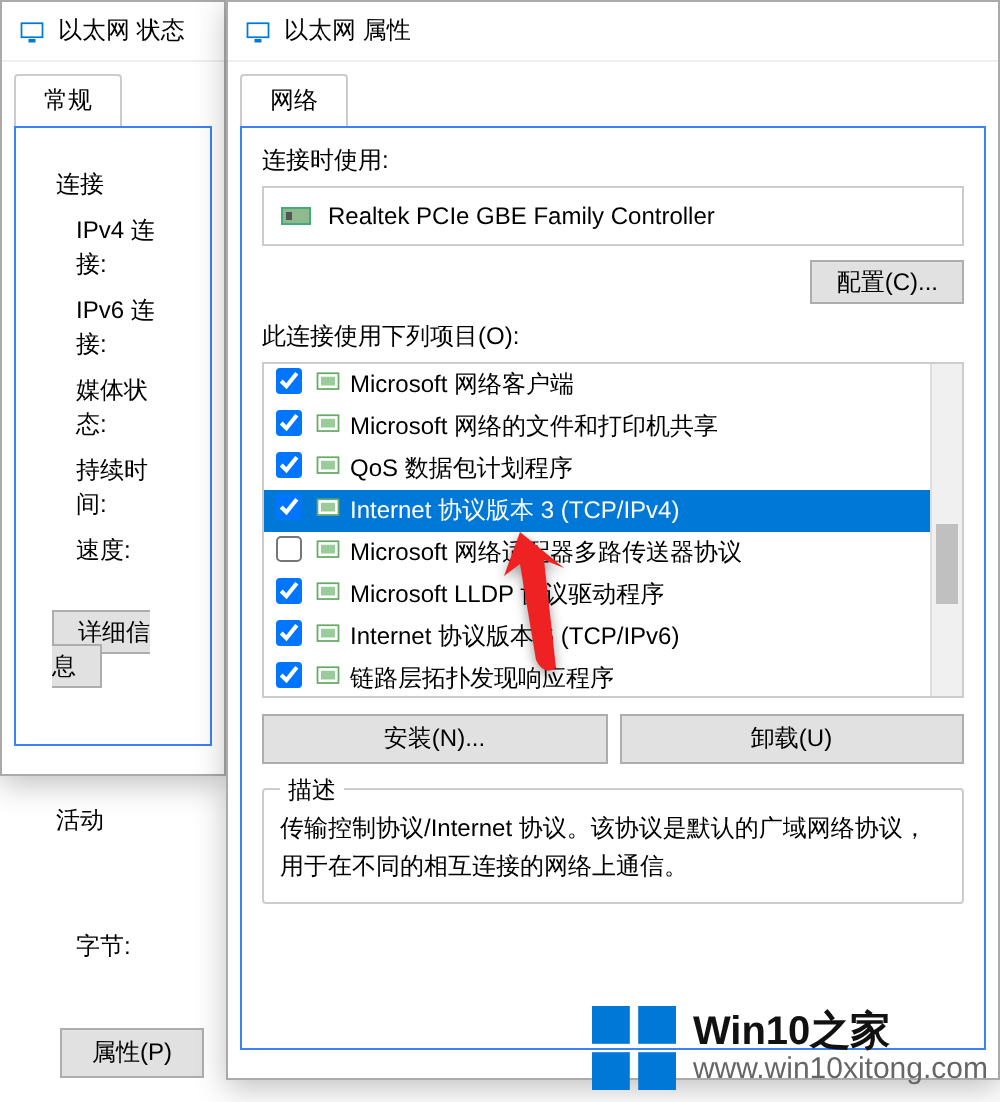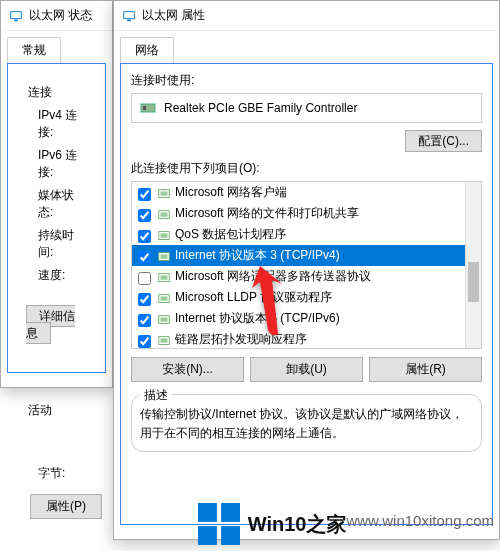--- a/index.html
+++ b/index.html
@@ -8,40 +8,40 @@
 .w1{left:0;top:0;width:113px;height:388px}
 .w2{left:113px;top:0;width:387px;height:540px}
 .tb{height:30px;display:flex;align-items:center;padding:0 8px;gap:6px;border-bottom:1px solid #eee}
 .tb svg{width:14px;height:14px}
 .tab-row{display:flex;padding:6px 6px 0 6px;gap:2px}
 .tab{border:1px solid #ccc;border-bottom:none;padding:4px 14px;background:#fff;border-radius:2px 2px 0 0}
 .panel{border:1px solid #3b82f6;margin:0 6px 6px 6px;padding:8px 10px;height:calc(100% - 76px);position:relative}
 .adapter{border:1px solid #ccc;padding:6px 8px;display:flex;align-items:center;gap:8px;margin:4px 0 10px 0}
 .btn{border:1px solid #adadad;background:#e1e1e1;padding:3px 12px;min-width:72px;text-align:center;cursor:default}
 .list{border:1px solid #ccc;height:168px;overflow:hidden;margin:4px 0 6px 0;position:relative}
-.li{display:flex;align-items:flex-end;padding:2px 4px;gap:4px;white-space:nowrap}
+.li{display:flex;align-items:flex-start;padding:2px 4px;gap:4px;white-space:nowrap}
 .li input{margin:0 2px}
 .li.sel{background:#0078d7;color:#fff}
 .li.sel span{color:#fff}
 .ico{width:14px;height:14px;display:inline-block}
 .ico svg{width:14px;height:14px}
 .scrollbar{position:absolute;right:0;top:0;width:16px;height:100%;background:#f0f0f0;border-left:1px solid #ddd}
 .thumb{position:absolute;left:2px;right:2px;top:80px;height:40px;background:#c0c0c0}
 .btn-row{display:flex;gap:6px;margin:8px 0 12px 0}
-.grp{border:1px solid #ccc;border-radius:12px;padding:10px 8px 8px 8px;position:relative;margin-top:8px}
+.grp{border:1px solid #ccc;border-radius:2px;padding:10px 8px 8px 8px;position:relative;margin-top:8px}
 .grp-title{position:absolute;top:-8px;left:8px;background:#fff;padding:0 4px}
 .desc{line-height:1.6}
 .w1 .body{padding:6px 8px}
 .lbl{margin:6px 0 2px 2px}
 .shield{width:14px;height:14px}
 .cursor{position:absolute;left:250px;top:260px;pointer-events:none;z-index:10}
 .cursor svg{width:50px;height:80px;filter:drop-shadow(0 2px 3px rgba(0,0,0,.4))}
 .watermark{position:absolute;right:6px;bottom:6px;display:flex;align-items:center;gap:8px;z-index:5}
 .wlogo{width:42px;height:42px}
-.wtxt{display:flex;flex-direction:row;line-height:1.1}
+.wtxt{display:flex;flex-direction:column;line-height:1.1}
 .wtxt .big{font-size:20px;font-weight:700;color:#111}
 .wtxt .small{font-size:15px;color:#666}
 </style>
 </head>
 <body>
 
 <div class="win w1">
   <div class="tb">
     <svg viewBox="0 0 16 16">
         <rect x="2" y="3" width="12" height="8" fill="none" stroke="#0078d7"></rect>
@@ -56,21 +56,21 @@
     <div class="body">
       <div class="lbl">连接</div>
       <div class="lbl" style="padding-left:10px">IPv4 连接:</div>
       <div class="lbl" style="padding-left:10px">IPv6 连接:</div>
       <div class="lbl" style="padding-left:10px">媒体状态:</div>
       <div class="lbl" style="padding-left:10px">持续时间:</div>
       <div class="lbl" style="padding-left:10px">速度:</div>
       <div style="margin-top:24px"><span class="btn">详细信息</span></div>
       <div class="lbl" style="margin-top:60px">活动</div>
       <div class="lbl" style="margin-top:46px;padding-left:10px">字节:</div>
-      <div style="margin-top:12px;display:flex;align-items:center;gap:4px">
+      <div style="margin-top:32px;display:flex;align-items:center;gap:4px">
         <svg class="shield" viewBox="0 0 16 16">
             <path d="M8 1l6 2v4c0 4-3 7-6 8-3-1-6-4-6-8V3z" fill="#ffd24d" stroke="#b58a00"></path>
             <path d="M8 1l6 2v4c0 4-3 7-6 8V1z" fill="#4aa3ff"></path>
           </svg>
         <span class="btn">属性(P)</span>
       </div>
     </div>
   </div>
 </div>
 
@@ -161,21 +161,20 @@
             </svg></span>
           <span>链路层拓扑发现响应程序</span>
         </div>
         <div class="scrollbar">
           <div class="thumb"></div>
         </div>
     </div>
     <div class="btn-row">
       <span class="btn" style="flex:1">安装(N)...</span>
       <span class="btn" style="flex:1">卸载(U)</span>
-      <span class="btn" style="flex:1">属性(R)</span>
     </div>
     <div class="grp">
       <span class="grp-title">描述</span>
       <div class="desc">传输控制协议/Internet 协议。该协议是默认的广域网络协议，用于在不同的相互连接的网络上通信。</div>
     </div>
   </div>
 </div>
 
 <div class="cursor">
   <svg viewBox="0 0 50 80">

